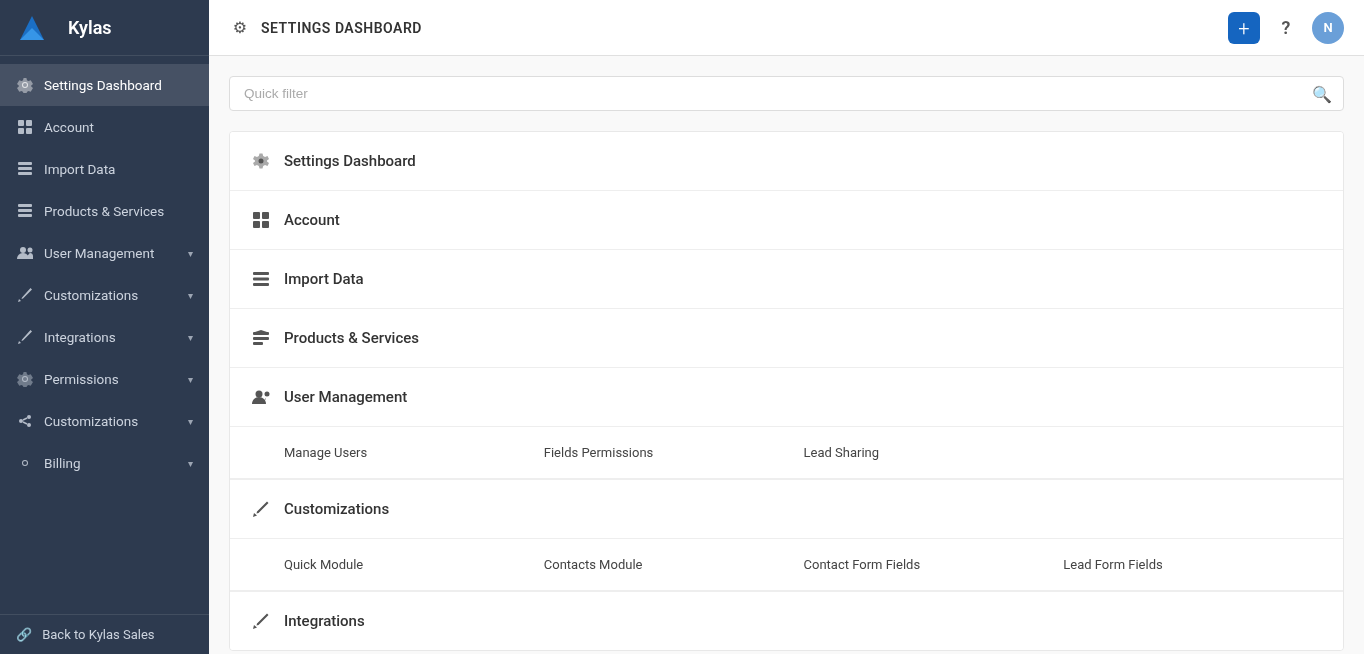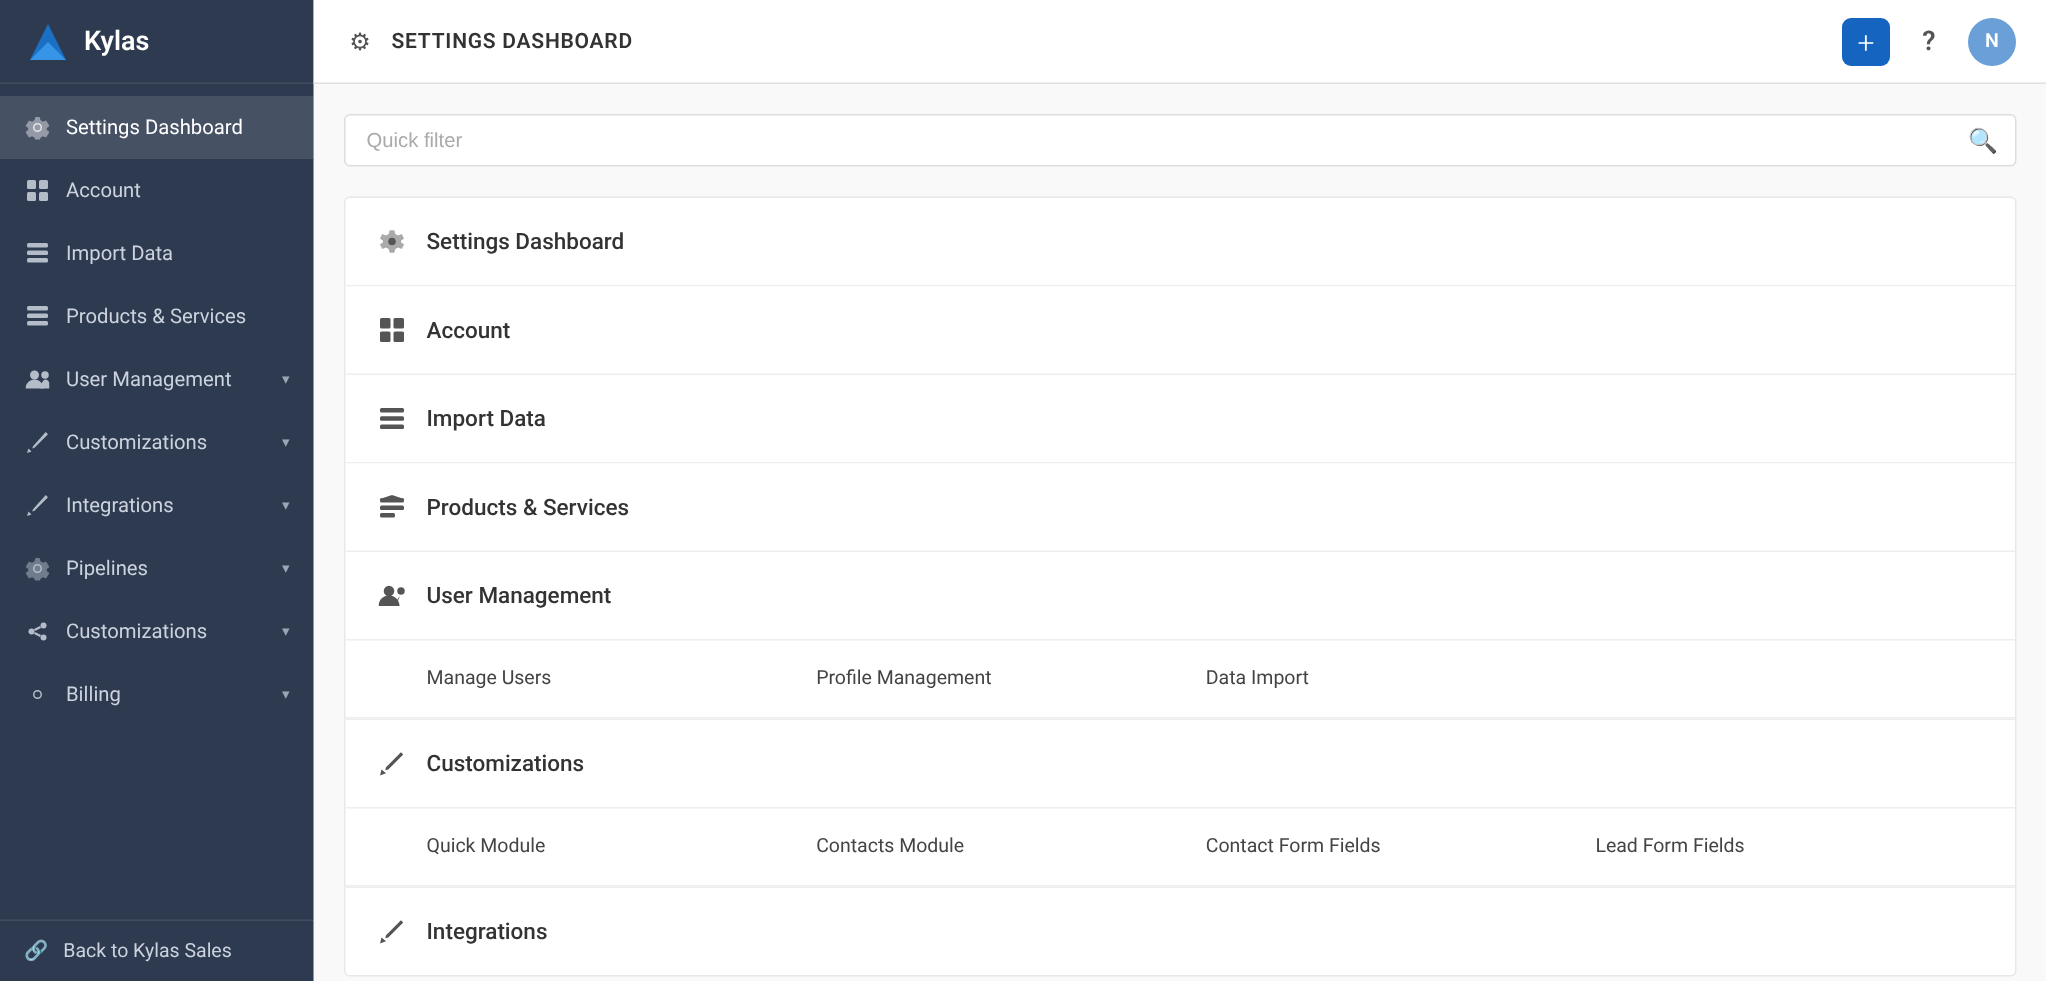--- a/index.html
+++ b/index.html
@@ -11,21 +11,21 @@
       background: #2d3a4f;
       color: #fff;
       display: flex;
       flex-direction: column;
       height: 654px;
       flex-shrink: 0;
     }
     .sidebar-logo {
       display: flex;
       align-items: center;
-      gap: 8px;
+      gap: 20px;
       padding: 12px 16px;
       height: 56px;
       border-bottom: 1px solid rgba(255,255,255,0.1);
     }
     .logo-icon {
       width: 32px;
       height: 32px;
     }
     .logo-text {
       font-size: 18px;
@@ -330,21 +330,21 @@
       <span class="chevron">▾</span>
     </div>
 
     <div class="nav-item">
       <span class="nav-icon">
         <svg width="16" height="16" viewBox="0 0 16 16" fill="currentColor">
             <path d="M8 10a2 2 0 100-4 2 2 0 000 4zm0 1a3 3 0 110-6 3 3 0 010 6z"></path>
             <path d="M9.4 1H6.6L6 3.2a5.9 5.9 0 00-1.5.9L2.3 3.3 0 7l1.8 1.4a6 6 0 000 1.2L0 11l2.3 3.7 2.2-.8a5.9 5.9 0 001.5.9L6.6 17h2.8l.6-2.2a5.9 5.9 0 001.5-.9l2.2.8L16 11l-1.8-1.4a6 6 0 000-1.2L16 7l-2.3-3.7-2.2.8a5.9 5.9 0 00-1.5-.9L9.4 1z" opacity="0.5"></path>
           </svg>
       </span>
-      <span>Pipelines</span>
+      <span>Permissions</span>
       <span class="chevron">▾</span>
     </div>
 
     <div class="nav-item">
       <span class="nav-icon">
         <svg width="16" height="16" viewBox="0 0 16 16" fill="currentColor">
             <circle cx="4" cy="8" r="2"></circle>
             <circle cx="12" cy="4" r="2"></circle>
             <circle cx="12" cy="12" r="2"></circle>
             <line x1="6" y1="7" x2="10" y2="5" stroke="currentColor" stroke-width="1.5"></line>
@@ -458,22 +458,22 @@
                 <path d="M0 16c0-3.9 3.1-7 7-7s7 3.1 7 7"></path>
                 <circle cx="15" cy="6" r="2.5"></circle>
                 <path d="M11.5 16c0-2.5 1-4.8 2.7-6.5"></path>
               </svg>
           </span>
           <span class="section-title">User Management</span>
         </div>
         <div class="section-body">
           <div class="section-links">
             <span class="section-link">Manage Users</span>
-            <span class="section-link">Profile Management</span>
-            <span class="section-link">Data Import</span>
+            <span class="section-link">Fields Permissions</span>
+            <span class="section-link">Lead Sharing</span>
           </div>
         </div>
       </div>
 
       <div class="section-row">
         <div class="section-header">
           <span class="section-icon">
             <svg width="18" height="18" viewBox="0 0 18 18" fill="#555">
                 <path d="M15 1.5l1.5 1.5-10 10-2 .5.5-2L15 1.5zM2 13L1 17l4-1.5-3-2.5z"></path>
               </svg>

